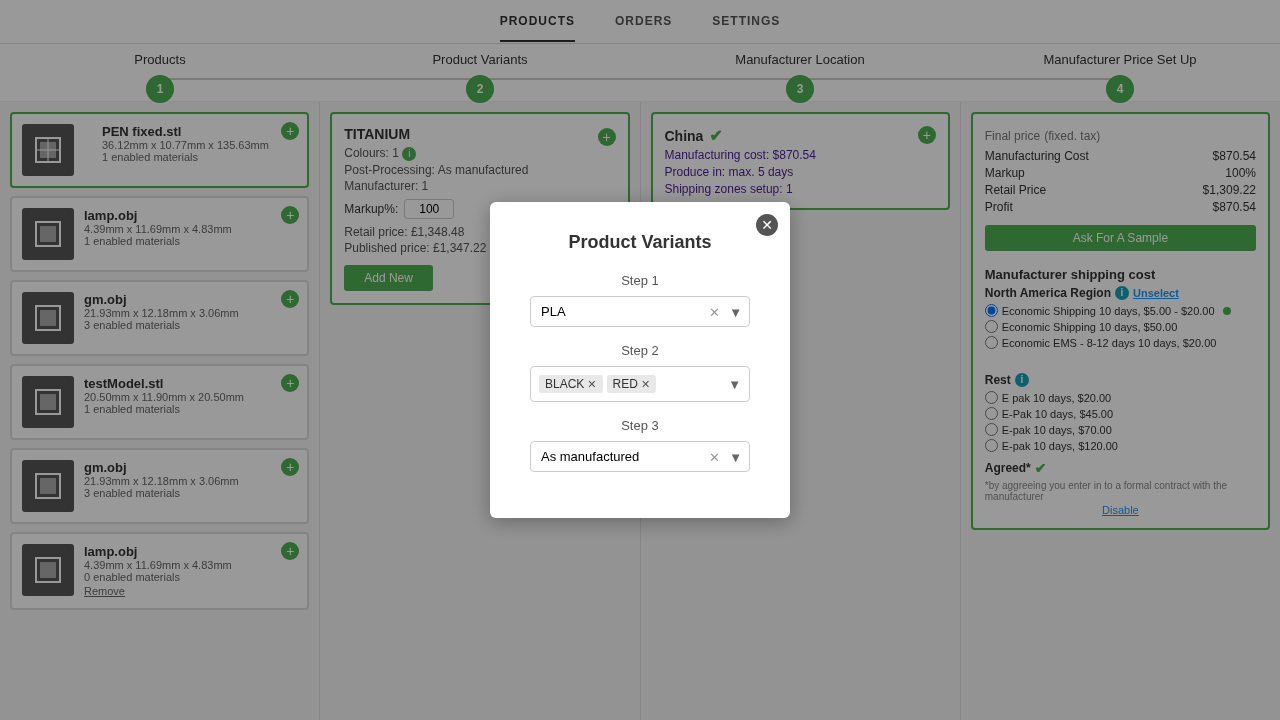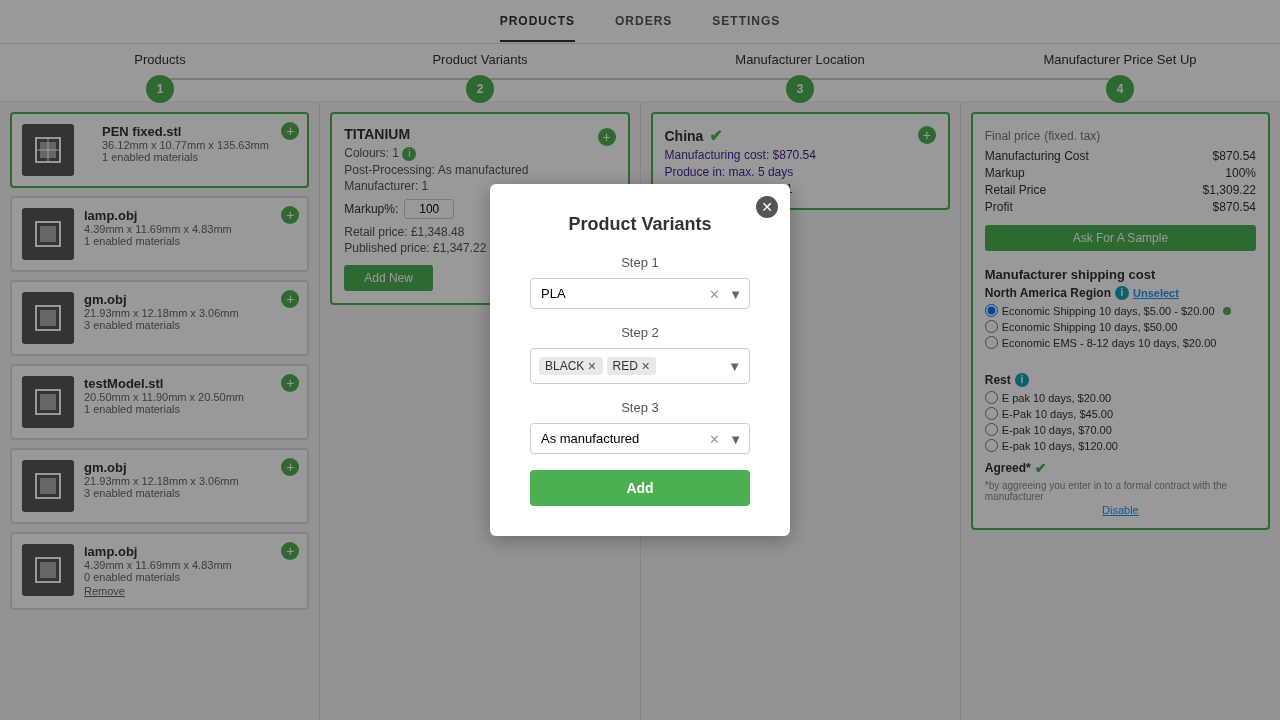--- a/index.html
+++ b/index.html
@@ -355,15 +355,14 @@
 
     <div class="modal-step-label">Step 3</div>
     <div class="modal-select-wrapper">
       <select class="modal-select">
         <option>As manufactured</option>
       </select>
       <span class="modal-clear-x">✕</span>
       <span class="modal-select-arrow">▼</span>
     </div>
 
-    <button class="modal-add-btn">Add</button>
   </div>
 </div>
 
 </body></html>

